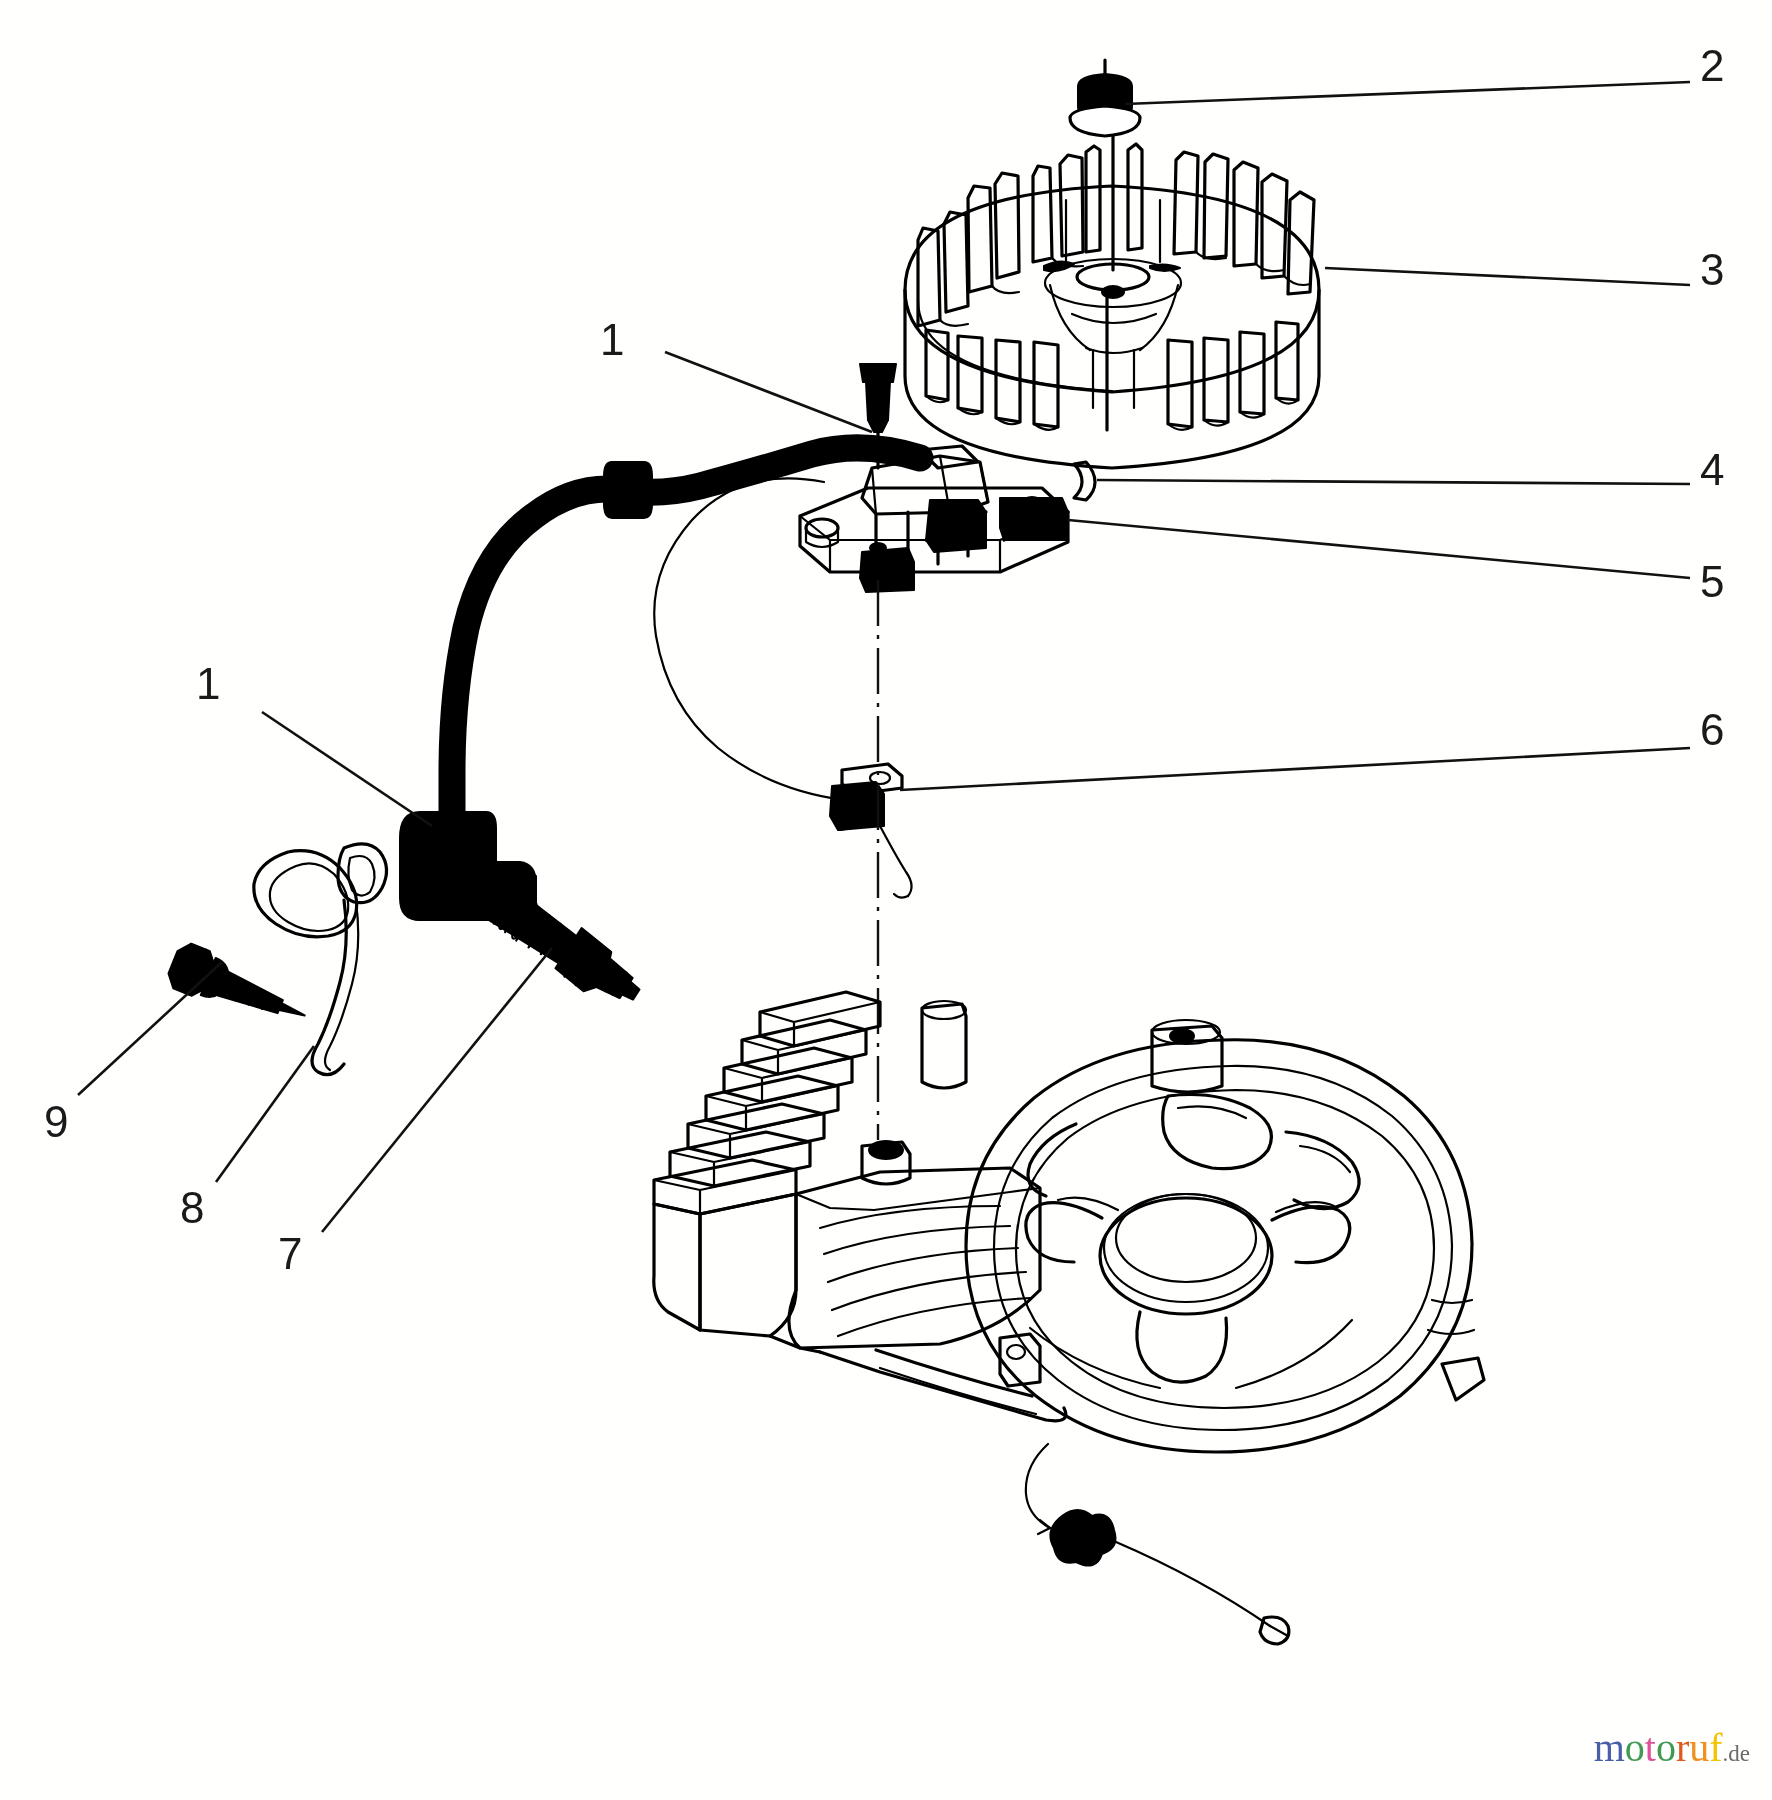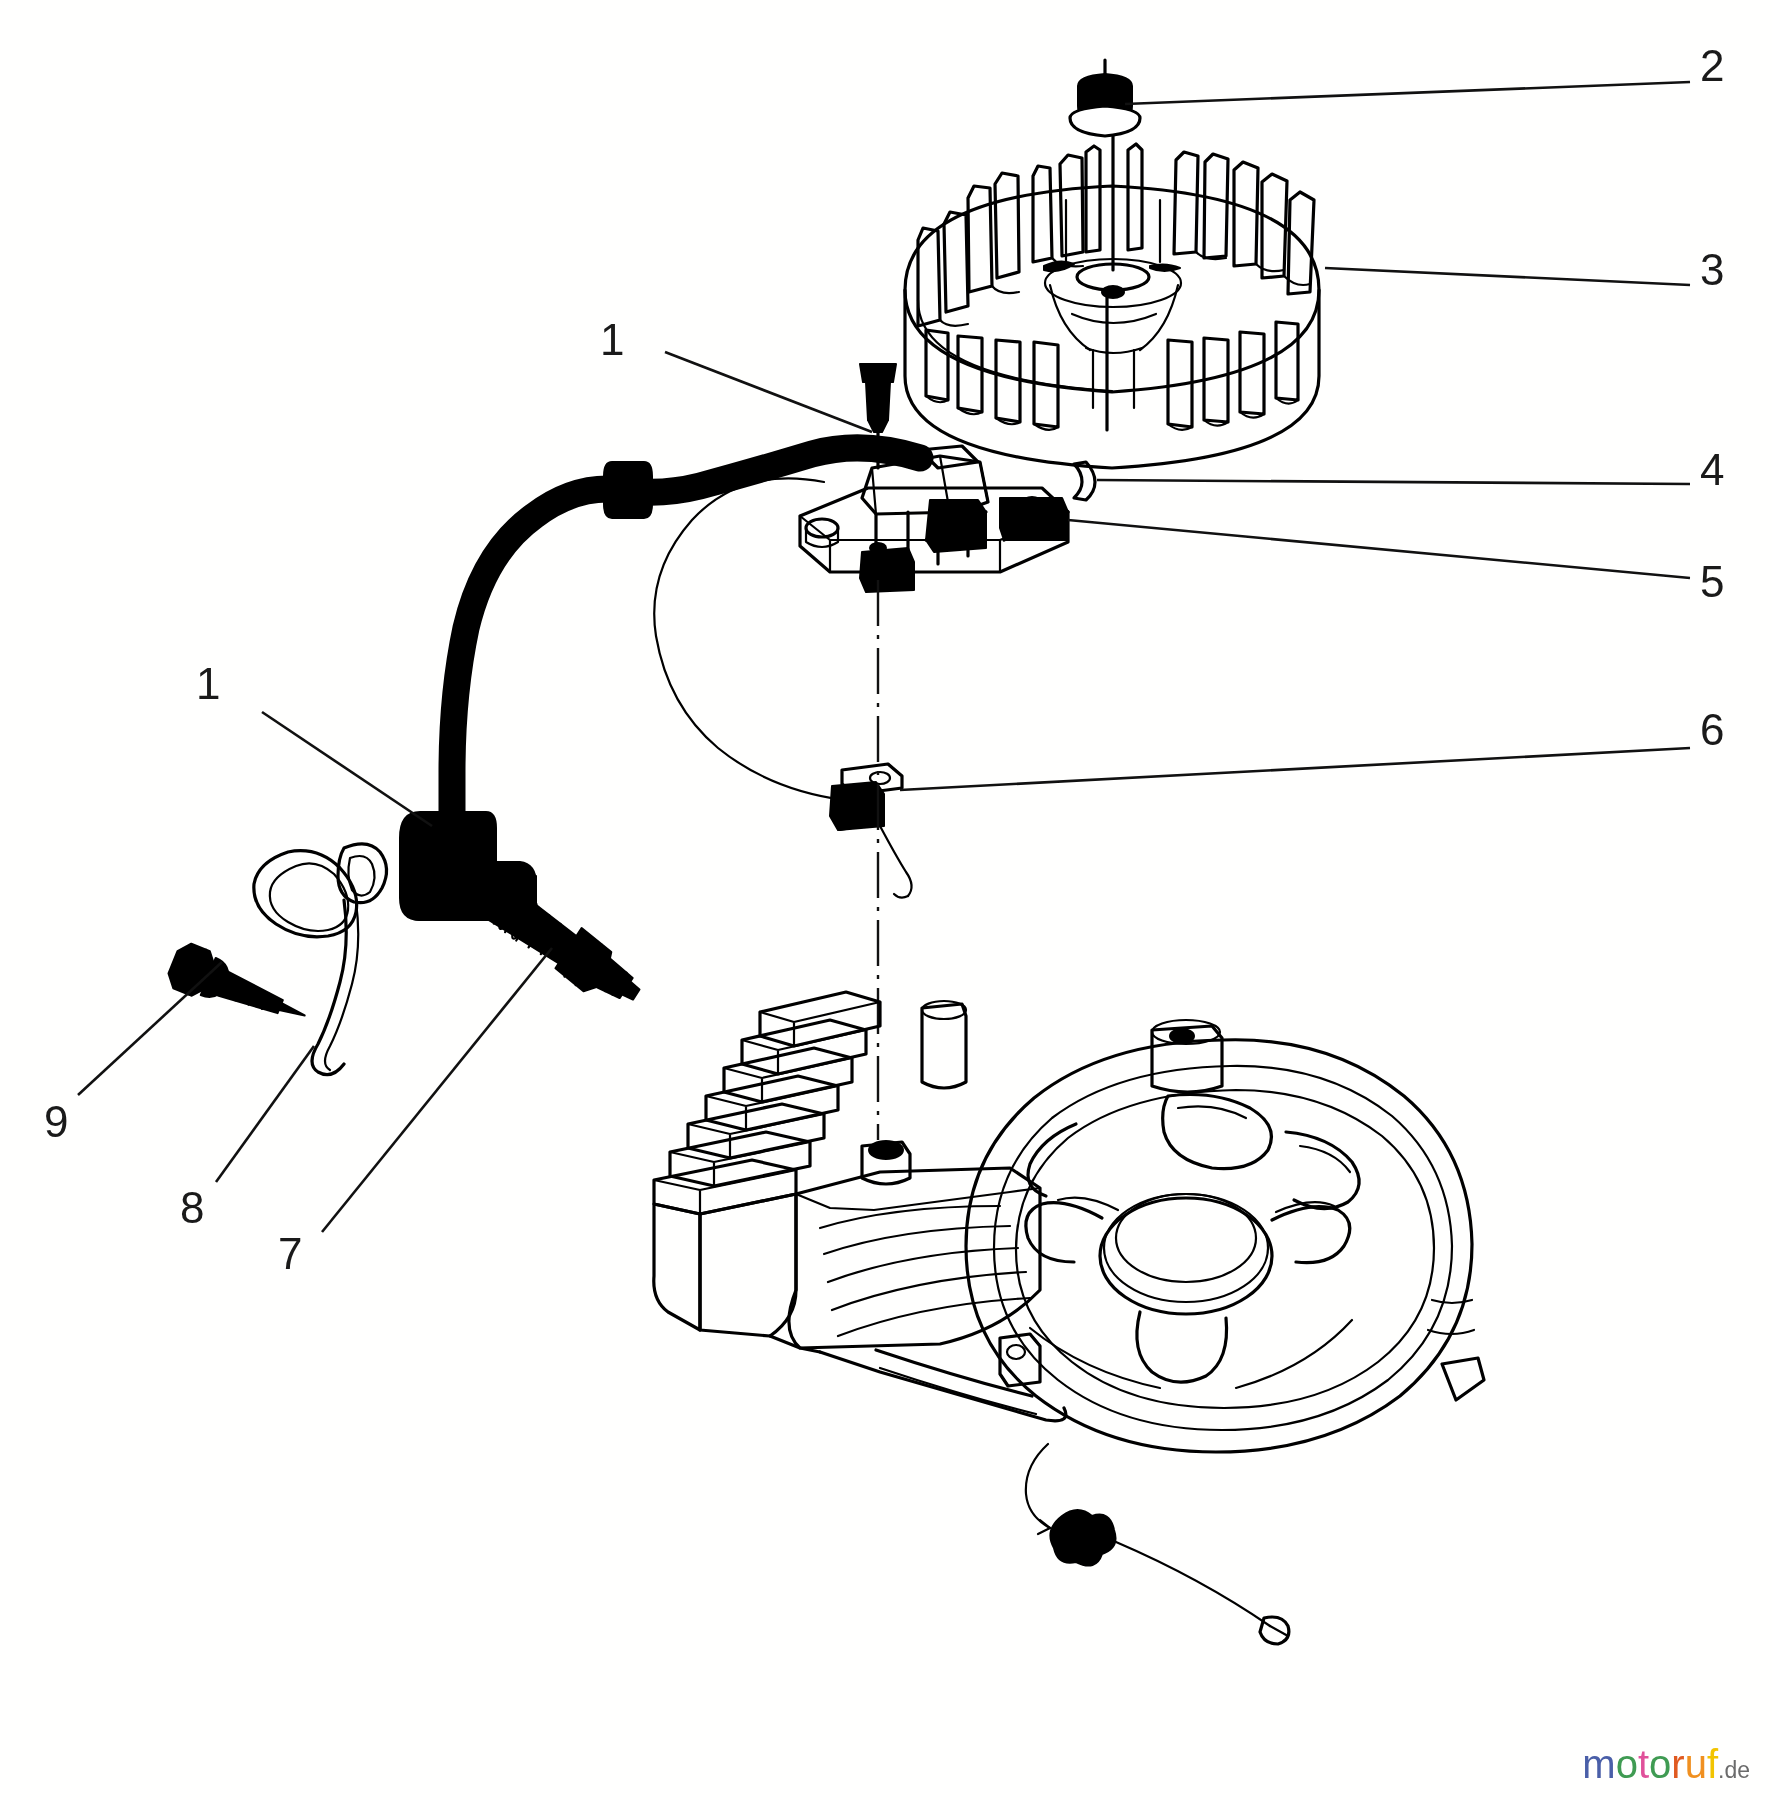--- a/index.html
+++ b/index.html
@@ -27,22 +27,22 @@
     font-size:44px;
     font-weight:400;
     color:#1a1a1a;
     letter-spacing:0px;
     line-height:1;
     user-select:none;
   }
   #watermark{
     position:absolute;
     right:22px;
-    bottom:16px;
-    font-family:Liberation Sans, sans-serif;
+    bottom:32px;
+    font-family:Liberation Serif, serif;
     font-size:40px;
     line-height:1;
     white-space:nowrap;
     user-select:none;
   }
   #watermark span{display:inline-block;}
   .wm-de{font-size:23px;letter-spacing:0px;}
 </style>
 </head>
 <body>

